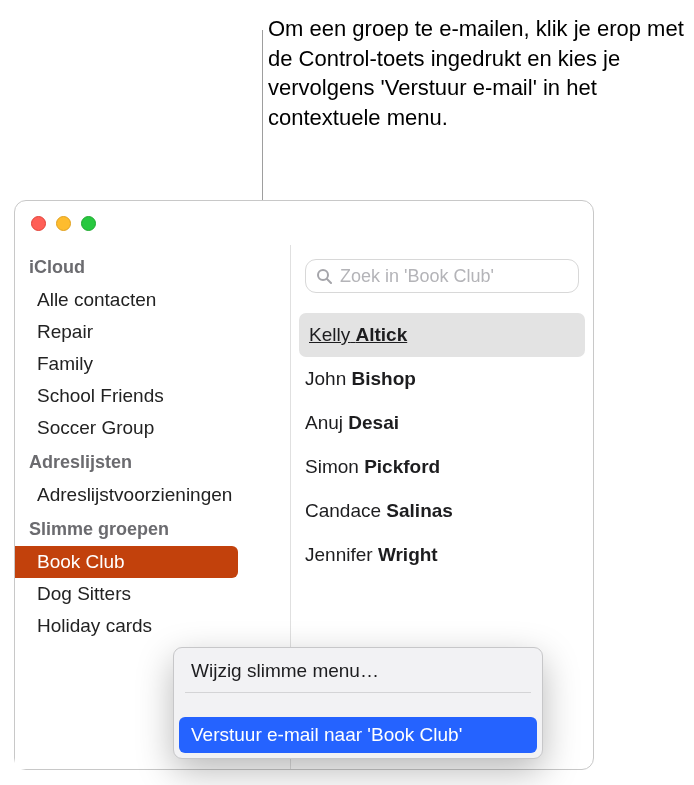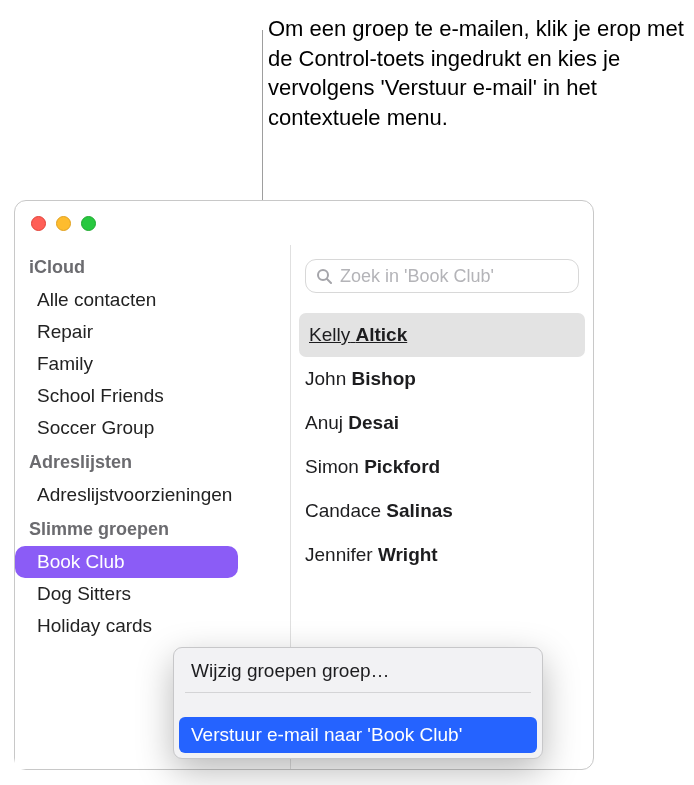--- a/index.html
+++ b/index.html
@@ -87,26 +87,25 @@
       padding: 8px 14px 6px;
     }
 
     .sidebar-item {
       font-size: 19px;
       color: #222;
       padding: 5px 14px 5px 22px;
       cursor: default;
     }
     .sidebar-item.selected {
-      background: #8b5cf6;
+      background: #c2410c;
       color: #fff;
       border-top-right-radius: 6px;
       border-bottom-right-radius: 6px;
       margin-right: 52px;
-      border-radius: 10px;
     }
 
     .main {
       flex: 1;
       padding: 10px 0 0 0;
     }
 
     .search {
       margin: 4px 14px 20px 14px;
       height: 34px;
@@ -239,18 +238,18 @@
       <div class="contact">
         <span>Jennifer</span>
         <span class="last">Wright</span>
       </div>
 
     </div>
 
   </div>
 
   <div class="context-menu">
-    <div class="menu-item">Wijzig groepen groep…</div>
+    <div class="menu-item">Wijzig slimme menu…</div>
     <div class="menu-sep"></div>
     <div class="menu-item hl">Verstuur e-mail naar 'Book Club'</div>
   </div>
 
 </div>
 
 </body></html>

